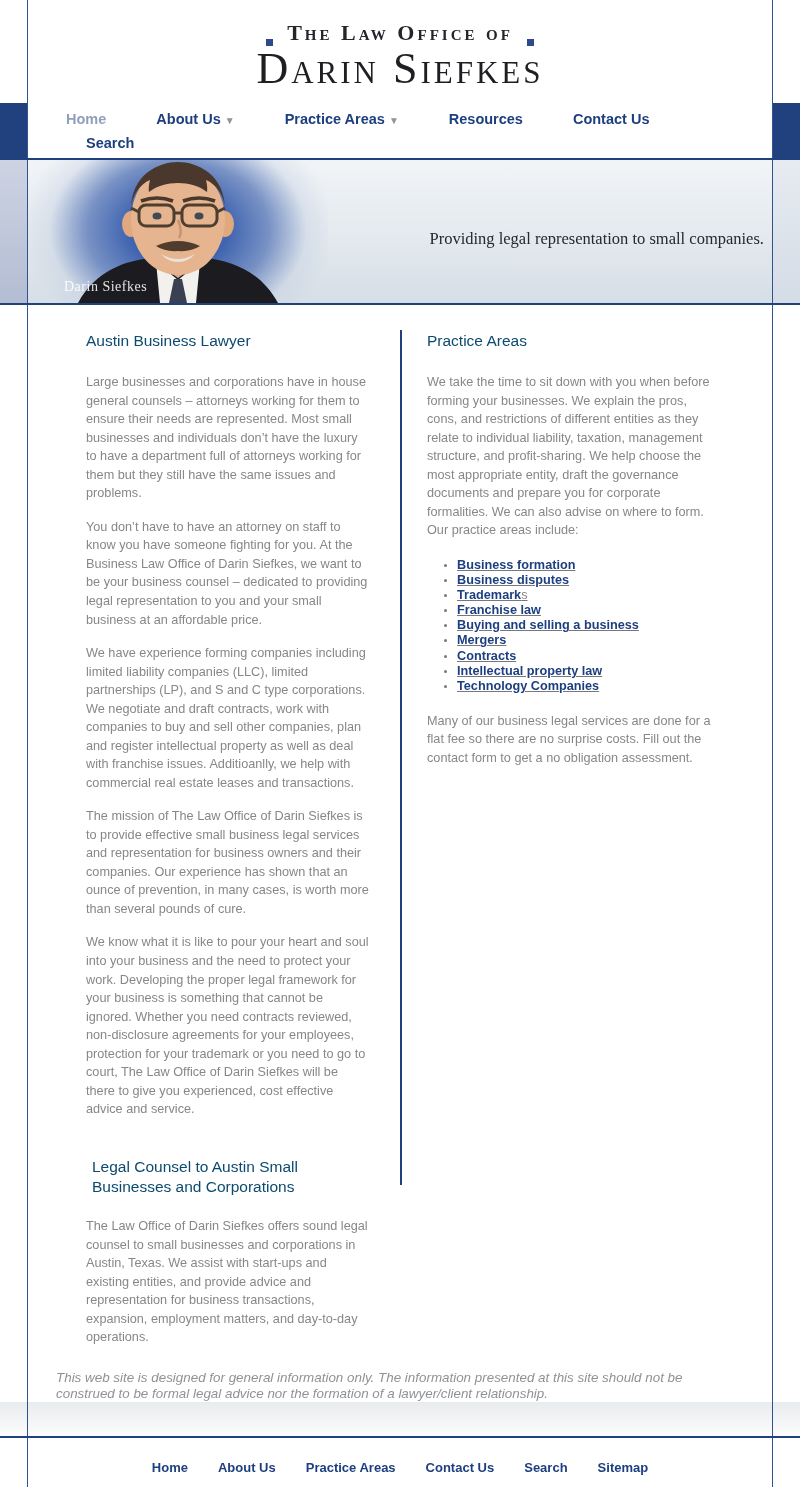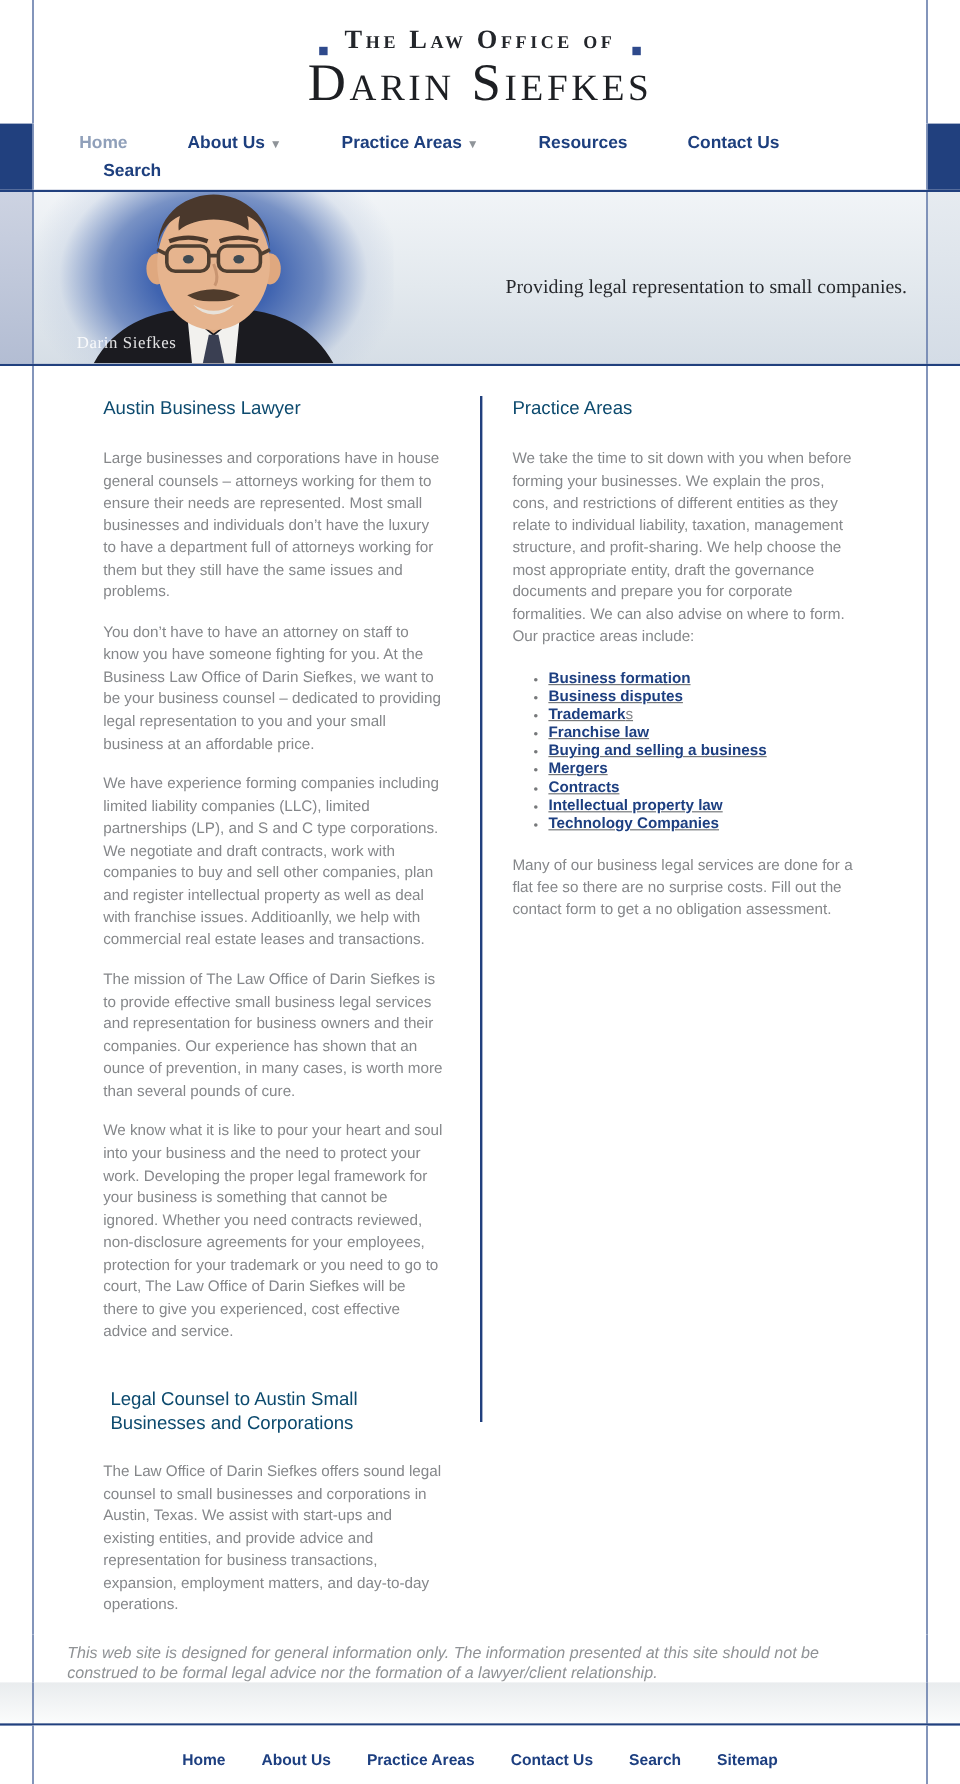--- a/index.html
+++ b/index.html
@@ -72,21 +72,21 @@
     padding-top:8px; padding-right:8px;
   }
   .tagline {
     font-family:"Liberation Serif", serif; font-size:28px; color:#1f2125;
     text-align:center; white-space:nowrap;
   }
   .tagline .hl { color:#3b5ea8; }
   .tagline sup { font-size:10px; color:#2a2c30; vertical-align:super; letter-spacing:0; }
   .tagline-sub {
     font-family:"Liberation Serif", serif; font-size:16.5px; color:#26282c;
-    text-align:center; margin-top:6px; margin-left:85px;
+    text-align:right; margin-top:6px; margin-left:85px;
   }
 
   
   .band-main .content { min-height:950px; display:flex; }
   .col-left  { width:372px; flex:0 0 372px; padding:26px 30px 0 58px; }
   .col-divider { width:2px; flex:0 0 2px; background:#21407e; height:855px; margin-top:25px; }
   .col-right { flex:1; padding:26px 58px 0 25px; }
   .section-heading {
     font-size:15.5px; font-weight:normal; color:#0c4a6e; margin-bottom:22px; line-height:1.3;
   }

